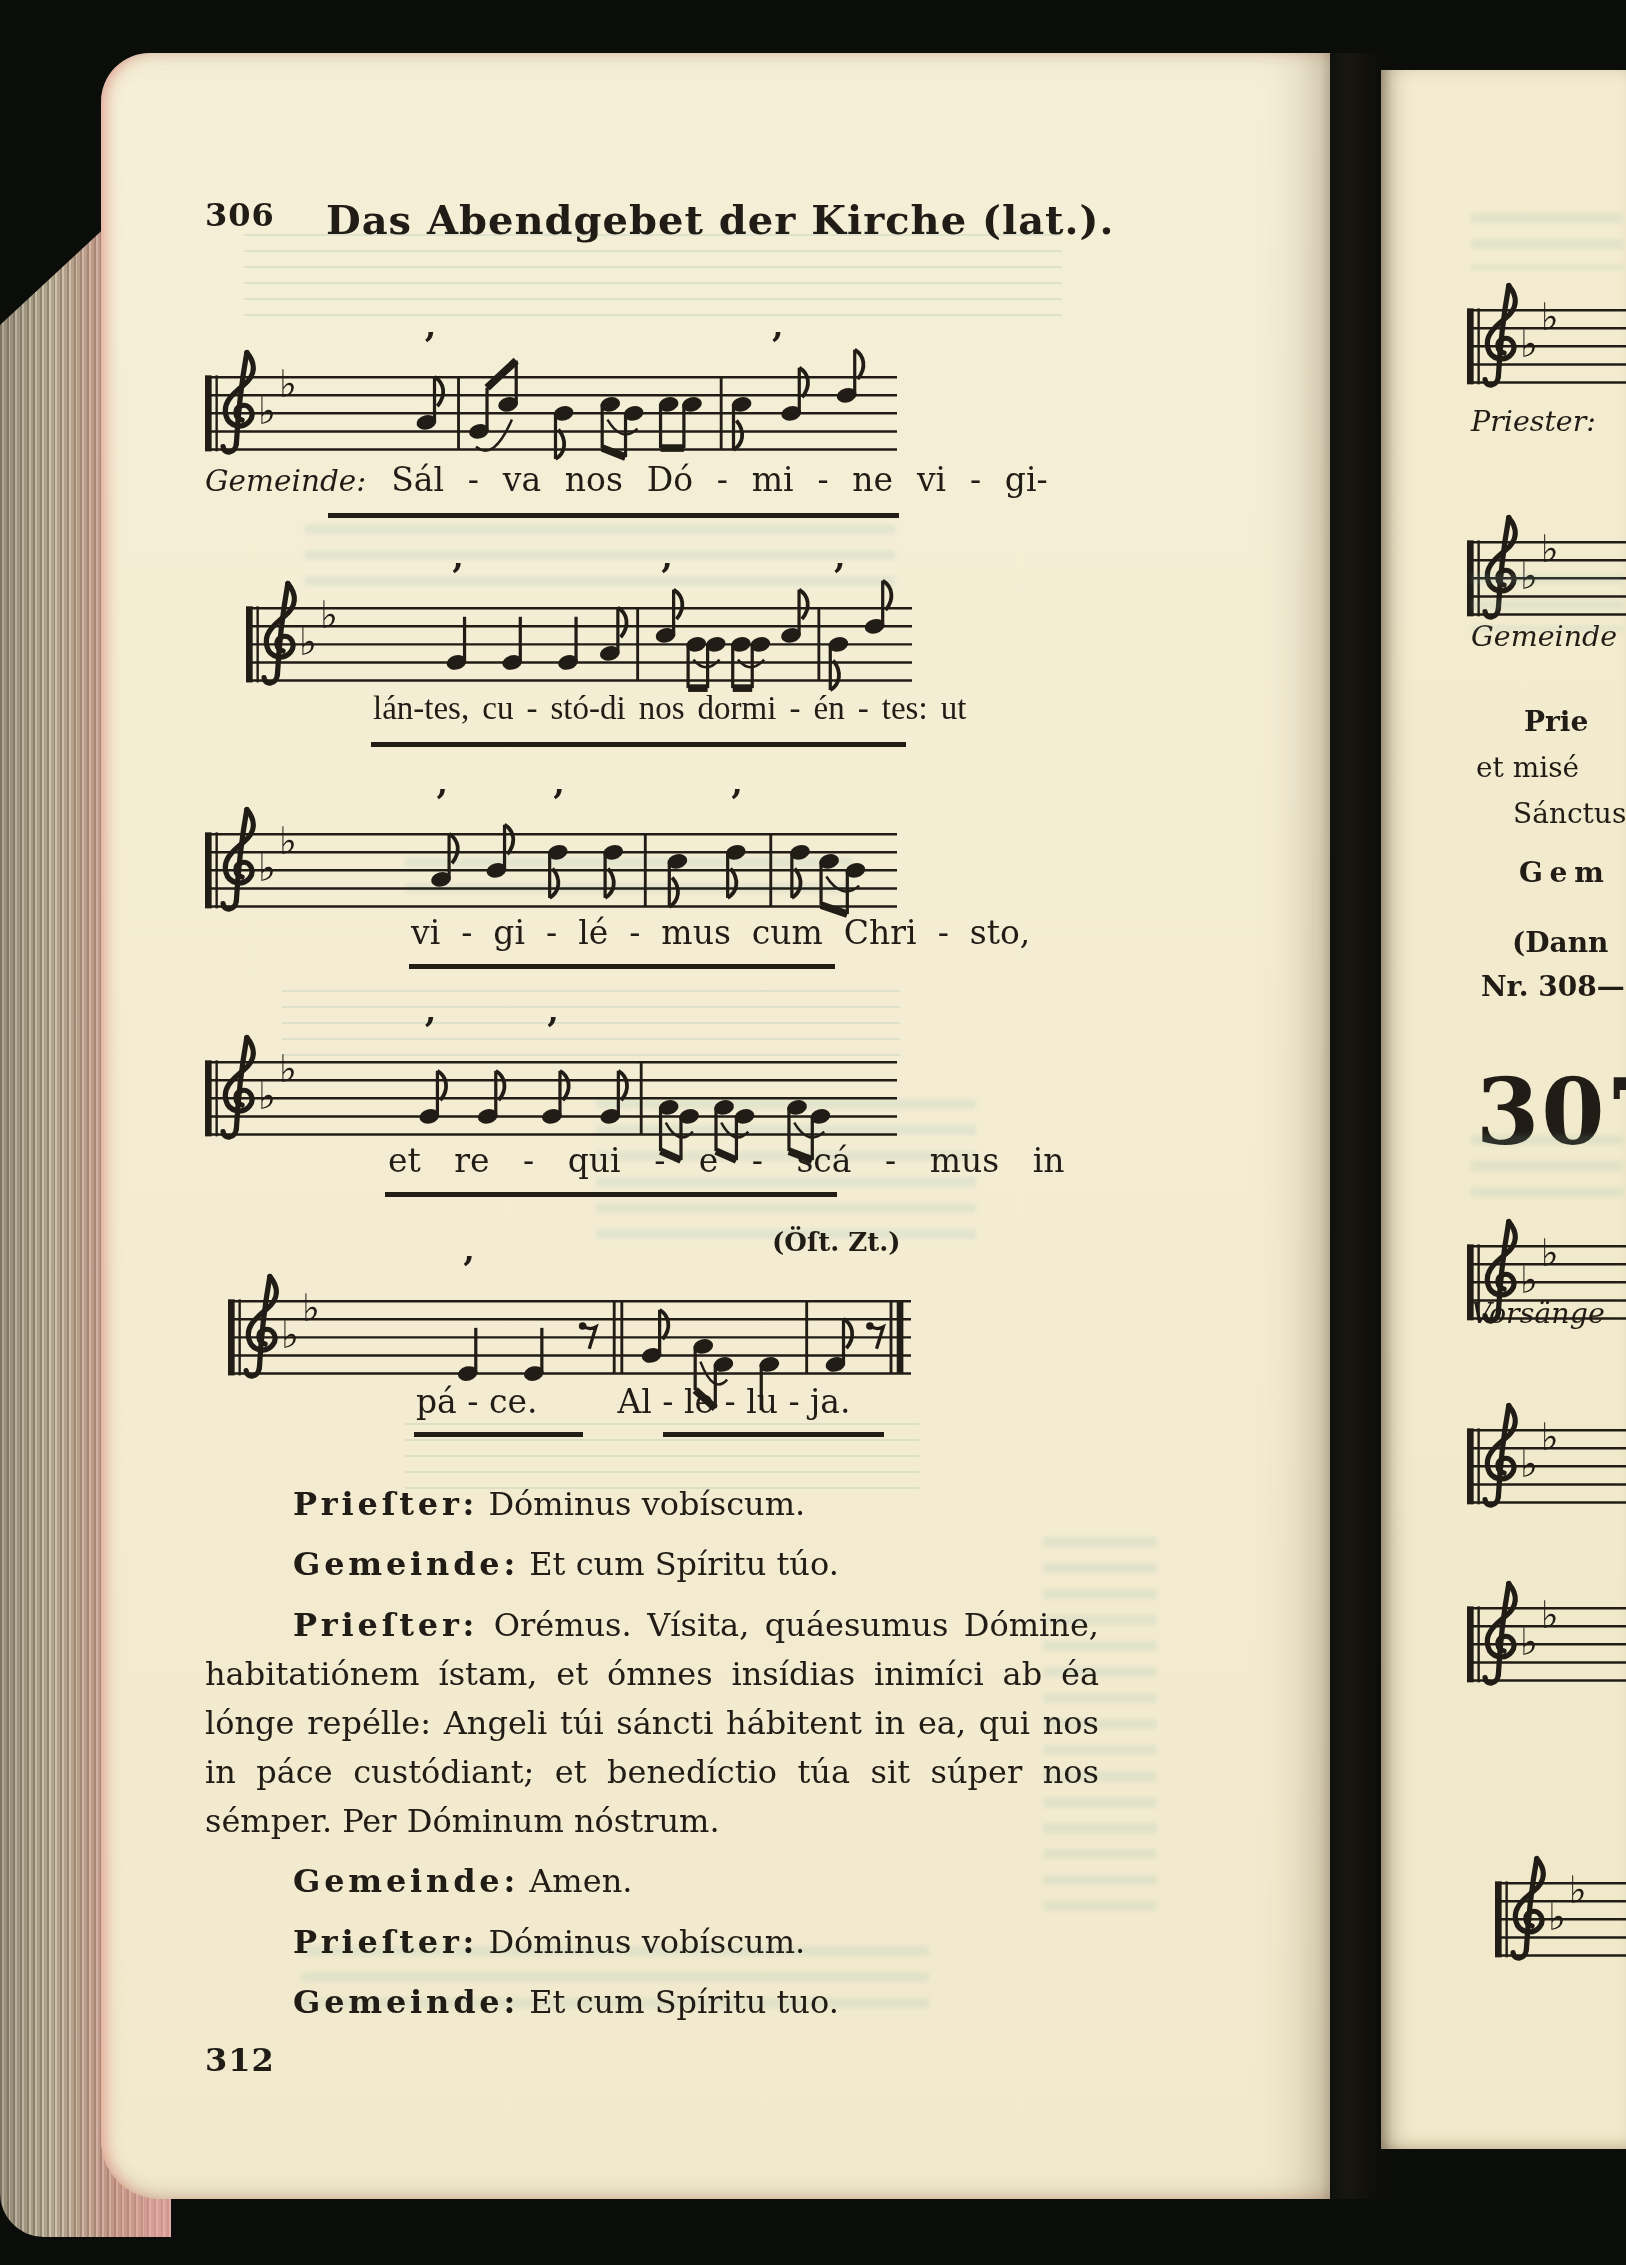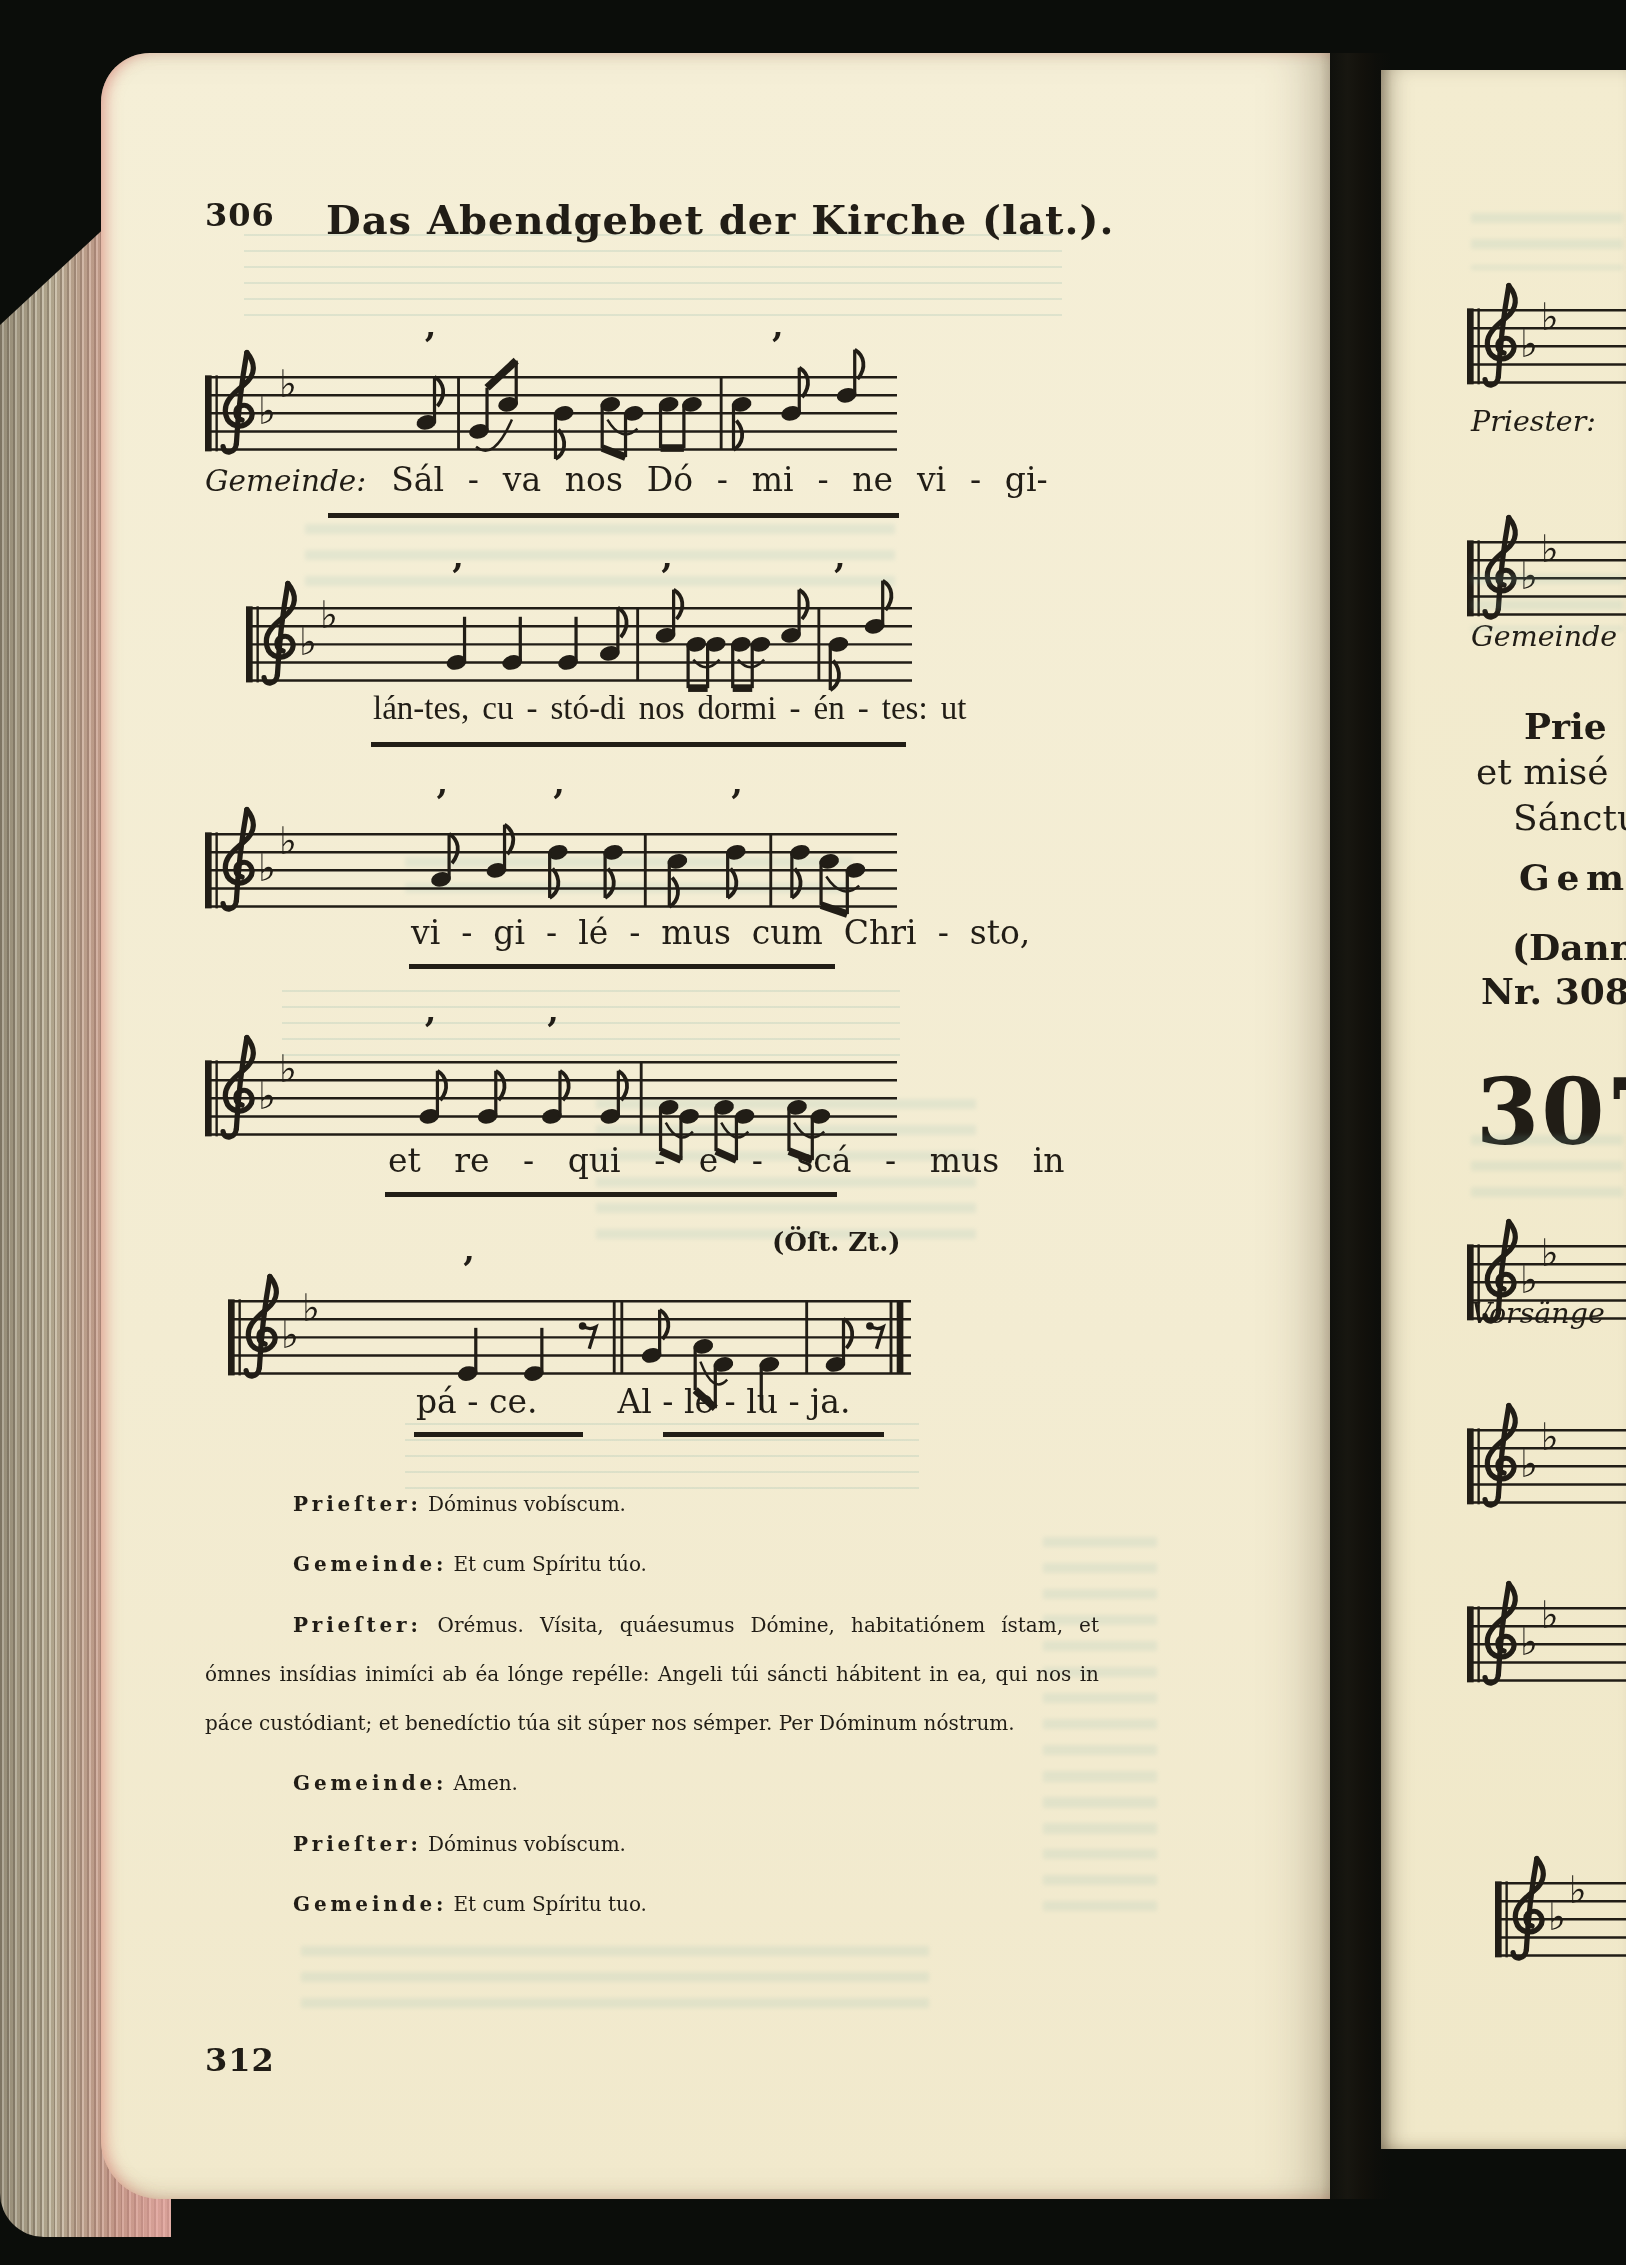--- a/index.html
+++ b/index.html
@@ -30,26 +30,26 @@
   .abs{position:absolute;}
   .pnum{font-size:32px;font-weight:bold;letter-spacing:1px;}
   .fr{font-weight:bold;}
   .header{font-size:40px;letter-spacing:1px;}
   .antiphon{font-size:30px;letter-spacing:8.6px;text-align:center;}
   .lyric{font-size:33px;white-space:nowrap;}
   .lyric .prefix{font-style:italic;font-size:29.5px;letter-spacing:0;margin-right:25px;}
   .ws1{word-spacing:13.3px;} .ws2{word-spacing:4.8px;font-family:Liberation Serif, serif;} .ws3{word-spacing:10.5px;} .ws4{word-spacing:23px;}
   .rule{position:absolute;height:4.8px;background:#221e16;}
   .ost{font-size:26px;font-weight:bold;}
-  .dialogue{position:absolute;left:104px;top:1427px;width:894px;font-size:20px;line-height:49px;}
+  .dialogue{position:absolute;left:104px;top:1427px;width:894px;font-size:32px;line-height:49px;}
   .dialogue p{margin:0 0 11.4px 0;text-indent:88px;}
   .dialogue p.just{text-align:justify;}
   .speaker{font-weight:bold;letter-spacing:3.8px;}
   .rp-label{font-style:italic;font-size:28.5px;white-space:nowrap;}
-  .rp-frag{font-size:36px;white-space:nowrap;}
+  .rp-frag{font-size:28px;white-space:nowrap;}
   .rp-fraktur{font-weight:bold;}
   .rp-spaced{letter-spacing:6.7px;font-weight:bold;}
   .rp-num{font-size:91px;font-weight:bold;letter-spacing:1.9px;}
   
   .ghost{position:absolute;pointer-events:none;}
   .g0{background:repeating-linear-gradient(180deg,#6fa89e 0 1.9px,transparent 1.9px 16px);opacity:.17;}
   .g1{background:repeating-linear-gradient(180deg,#7fb3aa 0 10.5px,transparent 10.5px 26px);filter:blur(1.9px);opacity:.14;}
   svg{display:block;}
 </style>
 </head>

